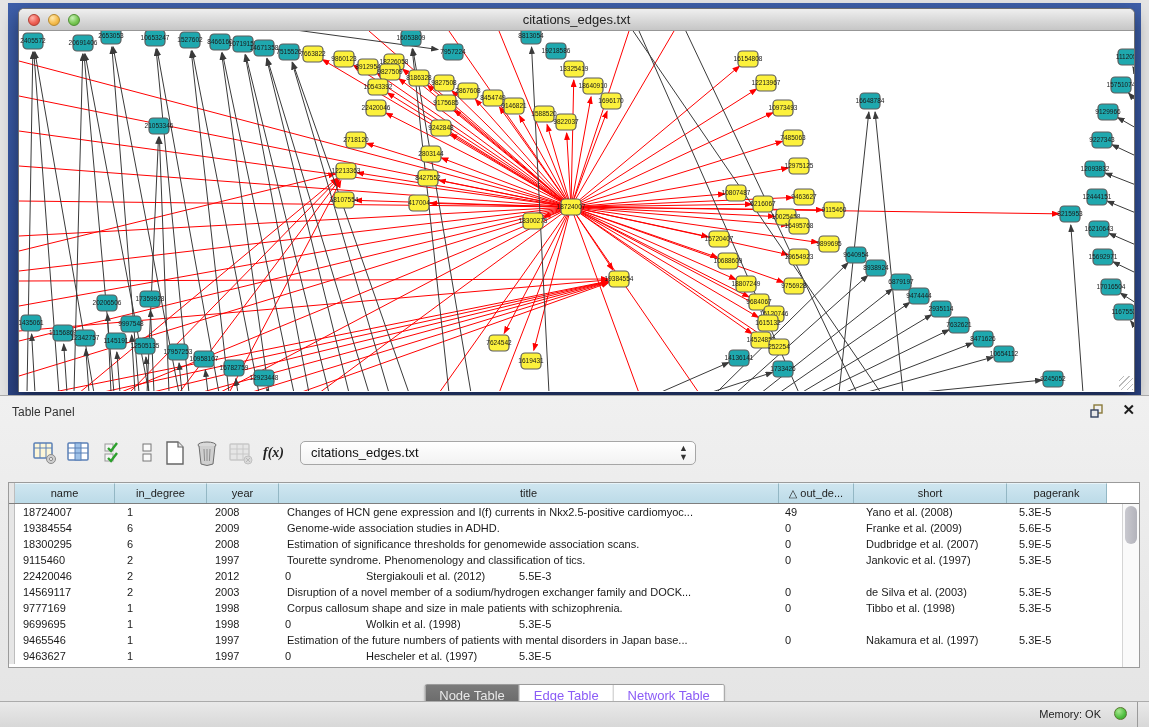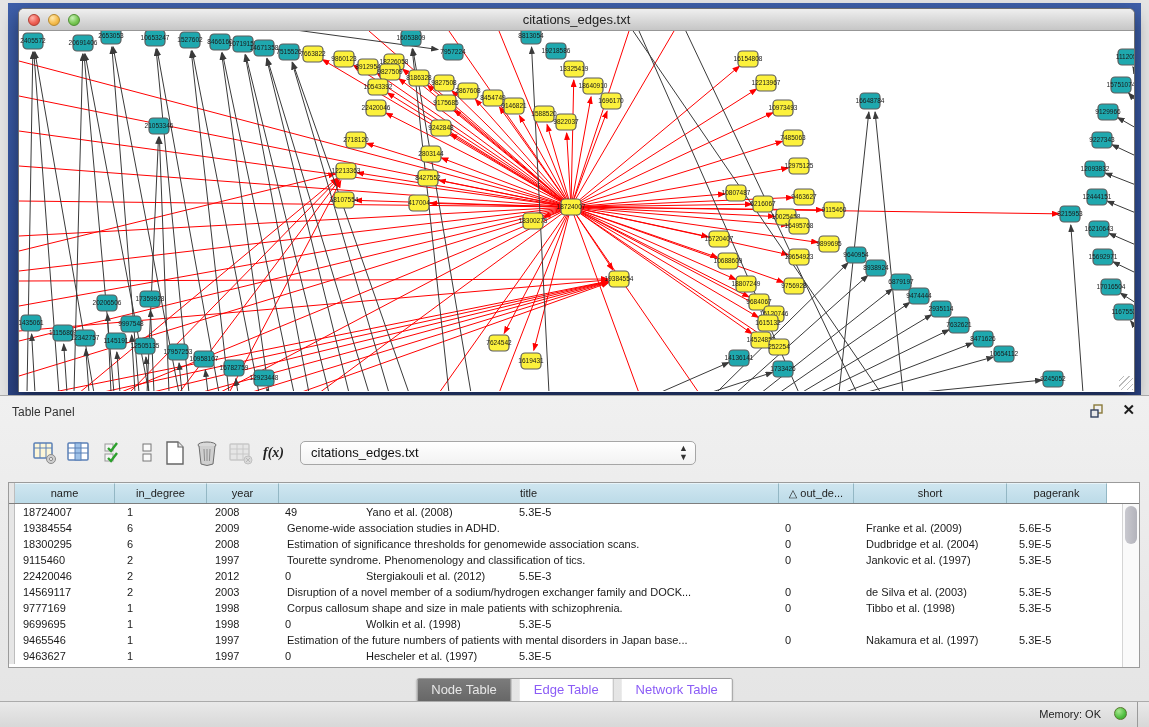--- a/index.html
+++ b/index.html
@@ -62,23 +62,23 @@
   .c6{width:100px; padding-left:12px;}
   .h0{width:100px;} .h1{width:92px;} .h2{width:72px;} .h3{width:500px;}
   .h4{width:75px;} .h5{width:153px;} .h6{width:100px;}
   .hfill { flex:1; background:#fff; border:none; }
   .vscroll { position:absolute; right:0; top:21px; bottom:0; width:17px;
     background:#fafafa; border-left:1px solid #d5d5d5; }
   .vthumb { position:absolute; left:2px; top:2px; width:12px; height:38px;
     border-radius:7px; background:linear-gradient(90deg,#c9c9cf,#b3b3bb); cursor:pointer; }
 
   .tabsrow { position:absolute; left:0; top:276px; width:1149px; height:30px; }
-  .seg { position:absolute; left:50%; transform:translateX(-50%); top:6px;
+  .seg { position:absolute; left:50%; transform:translateX(-50%); top:12px;
     display:flex; border:1px solid #9b9b9b; border-radius:2px; overflow:hidden;
-    box-shadow:0 1px 2px rgba(0,0,0,.15);gap:8px; }
+    box-shadow:0 1px 2px rgba(0,0,0,.15); }
   .seg-btn { font-size:13px; padding:3px 14px; background:#fff; color:#8b5cf6;
     border-right:1px solid #b9b9b9; cursor:pointer; line-height:16px; }
   .seg-btn:last-child { border-right:none; }
   .seg-btn.active { background:linear-gradient(180deg,#7b7b7b,#676767); color:#e8e8e8; }
 
   .statusbar { position:absolute; left:0; bottom:0; width:1149px; height:26px;
     background:linear-gradient(180deg,#e9e9e9,#d8d8d8); border-top:1px solid #ababab;text-decoration:underline; }
   .mem { position:absolute; right:48px; top:6px; font-size:11px; color:#222; }
   .memdot { position:absolute; right:22px; top:5px; width:13px; height:13px; border-radius:50%;
     background:radial-gradient(circle at 35% 30%,#a8e88f,#4fbe3f 60%,#379a2c); border:1px solid #57772f; }
@@ -556,20 +556,21 @@
         <div class="th h5">short</div>
         <div class="th h6">pagerank</div>
         <div class="th hfill"></div>
       </div>
     <div class="rows" id="tbody">
         <div class="tr">
           <div class="gut"></div>
           <div class="td c0">18724007</div>
           <div class="td c1">1</div>
           <div class="td c2">2008</div>
+          <div class="td c3">Changes of HCN gene expression and I(f) currents in Nkx2.5-positive cardiomyoc...</div>
           <div class="td c4">49</div>
           <div class="td c5">Yano et al. (2008)</div>
           <div class="td c6">5.3E-5</div>
         </div>
         <div class="tr">
           <div class="gut"></div>
           <div class="td c0">19384554</div>
           <div class="td c1">6</div>
           <div class="td c2">2009</div>
           <div class="td c3">Genome-wide association studies in ADHD.</div>
@@ -577,21 +578,21 @@
           <div class="td c5">Franke et al. (2009)</div>
           <div class="td c6">5.6E-5</div>
         </div>
         <div class="tr">
           <div class="gut"></div>
           <div class="td c0">18300295</div>
           <div class="td c1">6</div>
           <div class="td c2">2008</div>
           <div class="td c3">Estimation of significance thresholds for genomewide association scans.</div>
           <div class="td c4">0</div>
-          <div class="td c5">Dudbridge et al. (2004)</div>
+          <div class="td c5">Dudbridge et al. (2007)</div>
           <div class="td c6">5.9E-5</div>
         </div>
         <div class="tr">
           <div class="gut"></div>
           <div class="td c0">9115460</div>
           <div class="td c1">2</div>
           <div class="td c2">1997</div>
           <div class="td c3">Tourette syndrome. Phenomenology and classification of tics.</div>
           <div class="td c4">0</div>
           <div class="td c5">Jankovic et al. (1997)</div>

